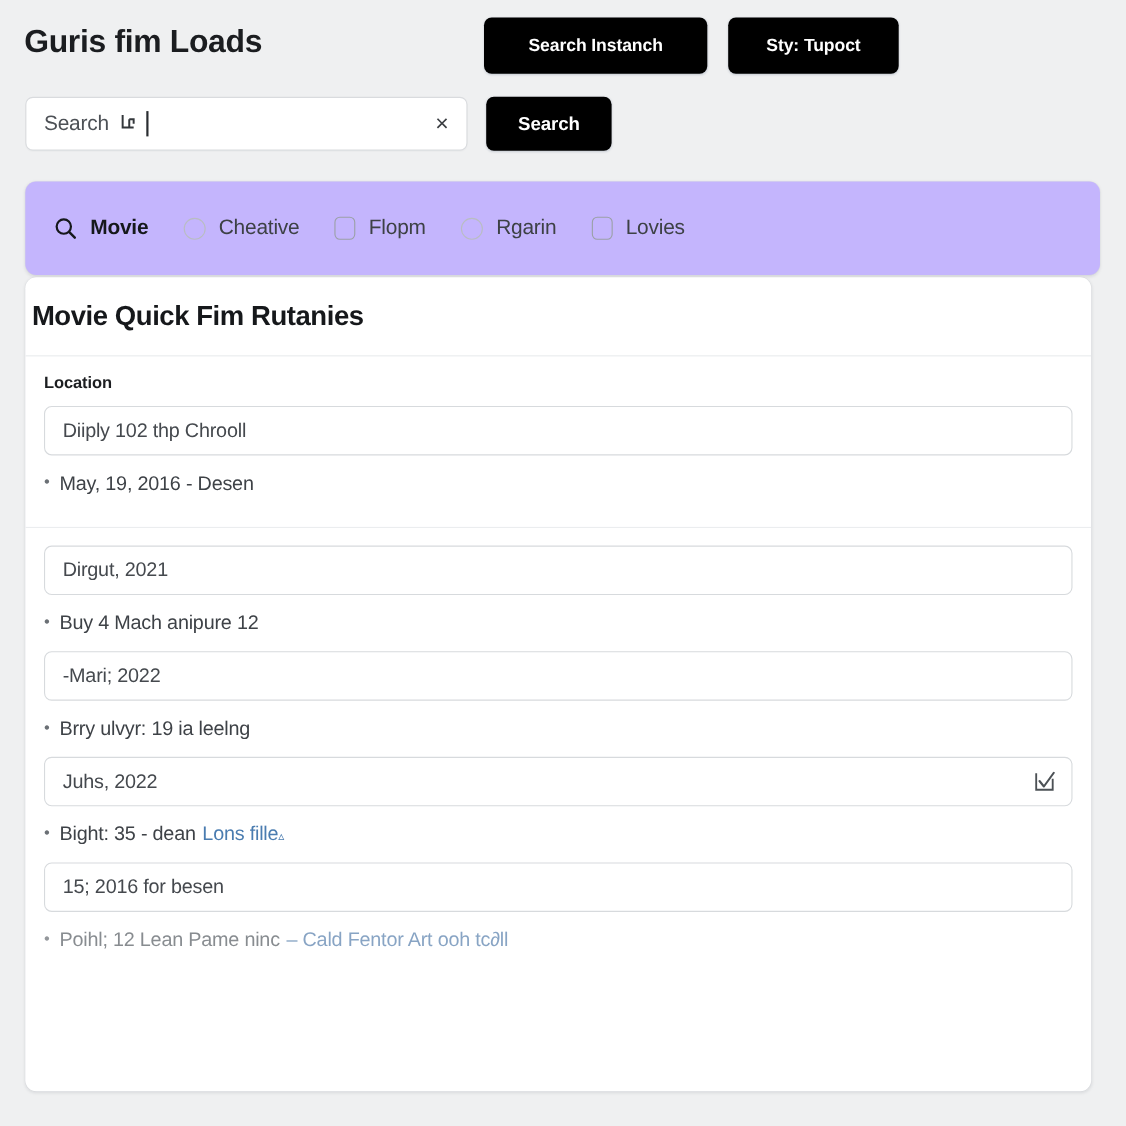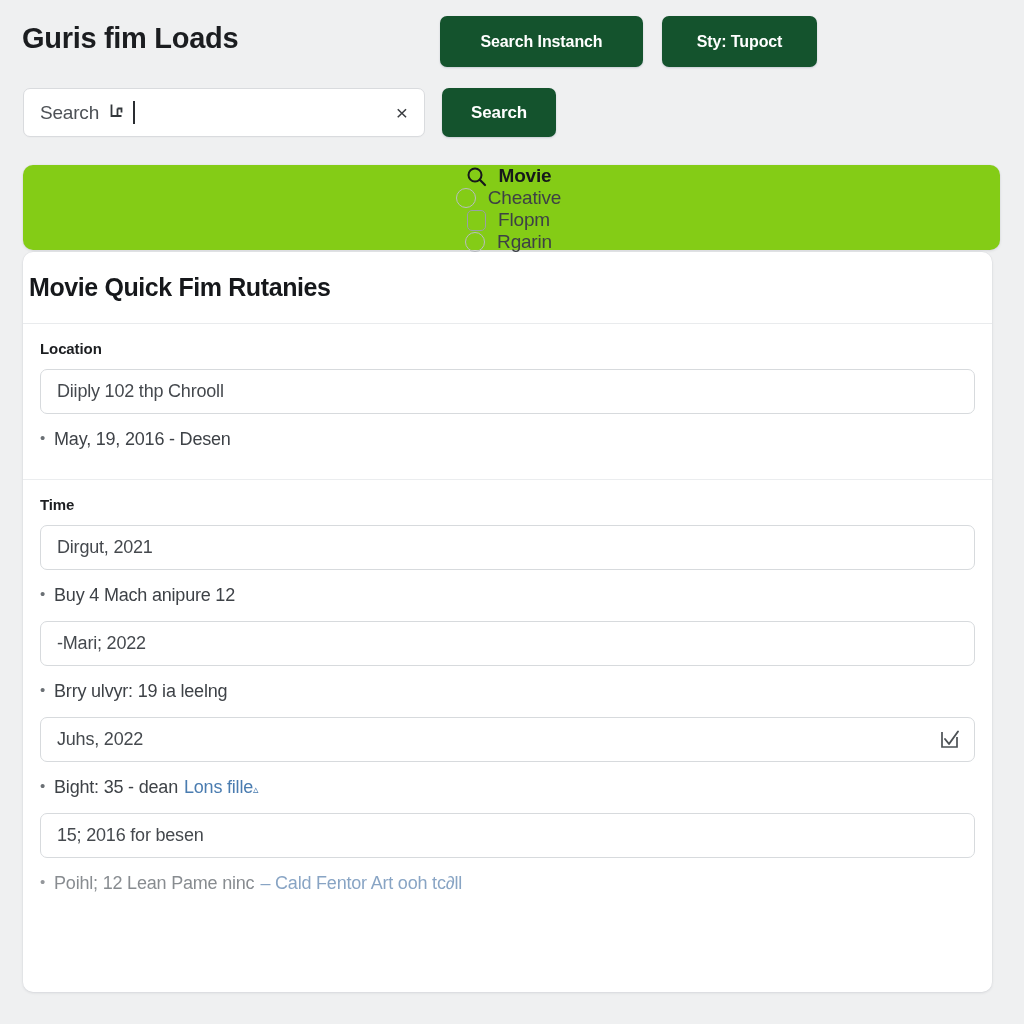--- a/index.html
+++ b/index.html
@@ -17,21 +17,21 @@
   .topbar {
     position: absolute; left: 0; top: 0; width: 936px; height: 158px;
   }
   .app-title {
     position: absolute; left: 22px; top: 22px;
     font-size: 29px; font-weight: 700; color: #1b1d20;
     letter-spacing: -0.3px;
   }
   .btn-primary {
     position: absolute;
-    background: #14532d;
+    background: #000000;
     color: #ffffff;
     font-size: 16px; font-weight: 700;
     border: none; border-radius: 7px;
     display: flex; align-items: center; justify-content: center;
     cursor: pointer;
     box-shadow: 0 1px 2px rgba(30,50,90,0.18);
     letter-spacing: -0.1px;
   }
   #btn-search-instance { left: 440px; top: 16px; width: 203px; height: 51px; }
   #btn-sty-tupoct     { left: 662px; top: 16px; width: 155px; height: 51px; }
@@ -56,23 +56,23 @@
     width: 1.5px; height: 23px; background: #2a2d31; margin-left: 8px;
   }
   .searchfield .sf-clear {
     margin-left: auto; font-size: 21px; color: #3a3d41; line-height: 1;
     cursor: pointer; font-weight: 400; padding: 0 2px;
   }
 
   
   .filter-card {
     position: absolute; left: 23px; top: 165px; width: 977px; height: 85px;
-    background: #84cc16; border-radius: 10px;
+    background: #c4b5fd; border-radius: 10px;
     box-shadow: 0 1px 3px rgba(20,30,50,0.10), 0 0 0 0.5px rgba(20,30,50,0.03);
-    display: flex; align-items: center; padding-left: 26px; flex-direction: column;
+    display: flex; align-items: center; padding-left: 26px;
   }
   .filter-opt { display: flex; align-items: center; margin-right: 32px; }
   .filter-opt .fo-label { font-size: 19px; color: #3d4145; letter-spacing: -0.2px; }
   .filter-opt.active .fo-label { color: #16181b; font-weight: 700; }
   .mark-circle {
     width: 20px; height: 20px; border: 1.6px solid #b9bdc2; border-radius: 50%;
     margin-right: 12px; flex: none;
   }
   .mark-square {
     width: 19px; height: 21px; border: 1.6px solid #9aa0a6; border-radius: 5px;
@@ -207,21 +207,20 @@
       <div class="text-input">
         <span class="ti-value">Diiply 102 thp Chrooll</span>
       </div>
       <div class="bullet">
         <span class="bdot">•</span>
         <span>May, 19, 2016 - Desen</span>
       </div>
     </div>
 
     <div class="section">
-      <div class="field-label">Time</div>
 
       <div class="text-input">
         <span class="ti-value">Dirgut, 2021</span>
       </div>
       <div class="bullet">
         <span class="bdot">•</span>
         <span>Buy 4 Mach anipure 12</span>
       </div>
 
       <div class="text-input">

